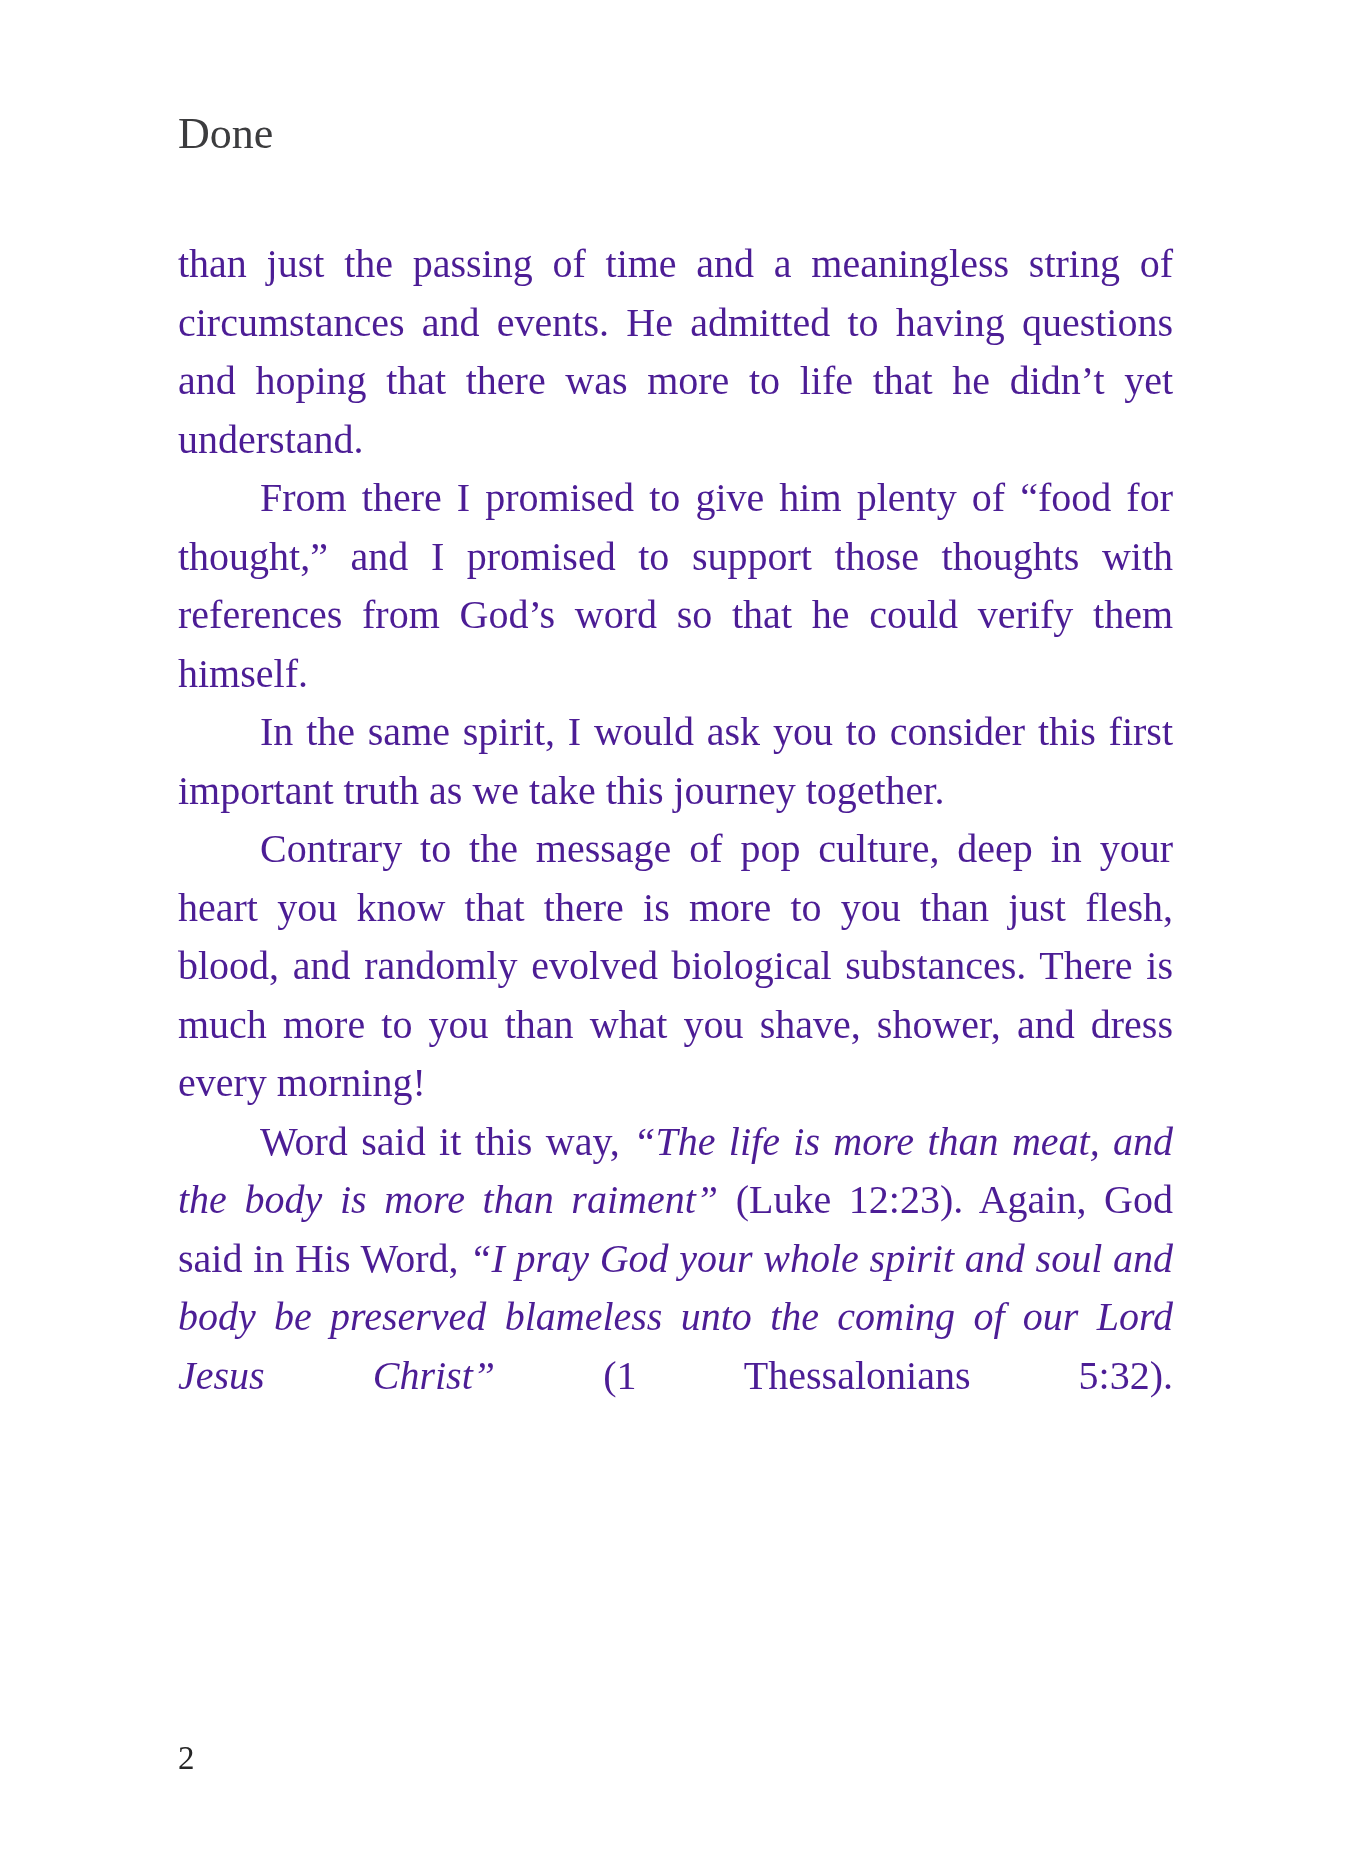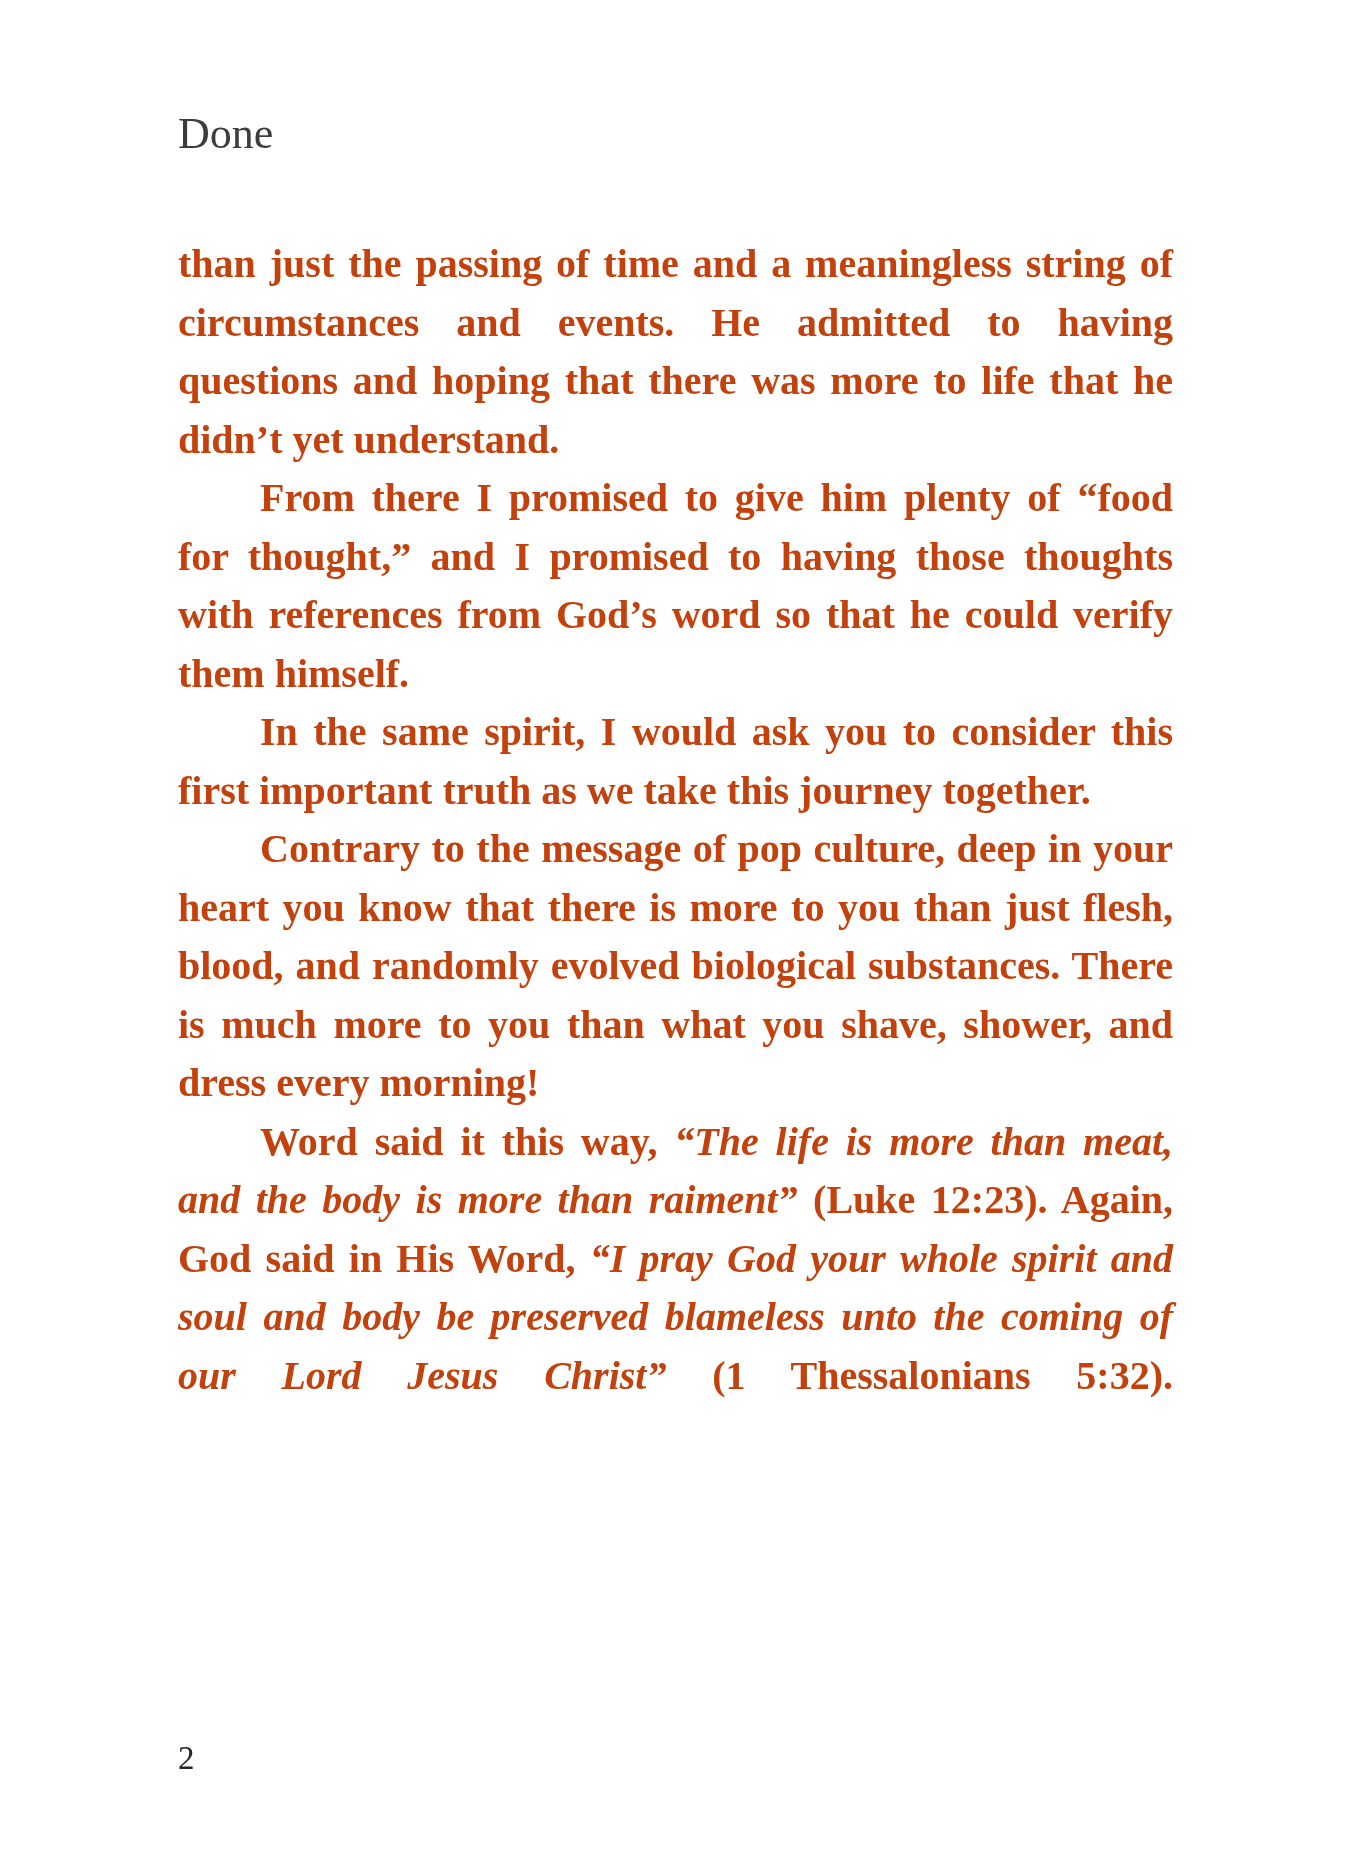--- a/index.html
+++ b/index.html
@@ -30,26 +30,25 @@
     cursor: pointer;
     text-align: center;
   }
   .page-text {
     position: absolute;
     left: 178px;
     top: 235px;
     width: 995px;
     font-size: 40px;
     line-height: 58.5px;
-    color: #c2410c;
+    color: #4c1d95;
     text-align: justify;
     hyphens: none;
     -webkit-hyphens: none;
     word-spacing: normal;
-    font-weight: bold;
   }
   .page-text p {
     margin: 0;
     padding: 0;
   }
   .page-text p.indent {
     text-indent: 82px;
   }
   .page-text p.fill-last {
     text-align-last: justify;
@@ -69,21 +68,21 @@
 </style>
 </head>
 <body>
 
 <div class="screen">
 
   <button class="done-button">Done</button>
 
   <div class="page-text">
       <p class=""><span>than just the passing of time and a meaningless string of circumstances and events. He admitted to having questions and hoping that there was more to life that he didn’t yet understand.</span></p>
-      <p class="indent"><span>From there I promised to give him plenty of “food for thought,” and I promised to having those thoughts with references from God’s word so that he could verify them himself.</span></p>
+      <p class="indent"><span>From there I promised to give him plenty of “food for thought,” and I promised to support those thoughts with references from God’s word so that he could verify them himself.</span></p>
       <p class="indent"><span>In the same spirit, I would ask you to consider this first important truth as we take this journey together.</span></p>
       <p class="indent"><span>Contrary to the message of pop culture, deep in your heart you know that there is more to you than just flesh, blood, and randomly evolved biological substances. There is much more to you than what you shave, shower, and dress every morning!</span></p>
       <p class="indent fill-last"><span>Word said it this way, </span><em>“The life is more than meat, and the body is more than raiment”</em><span> (Luke 12:23). Again, God said in His Word, </span><em>“I pray God your whole spirit and soul and body be preserved blameless unto the coming of our Lord Jesus Christ”</em><span> (1 Thessalonians 5:32).</span></p>
     </div>
 
   <div class="page-number">2</div>
 
 </div>
 
 </body></html>

